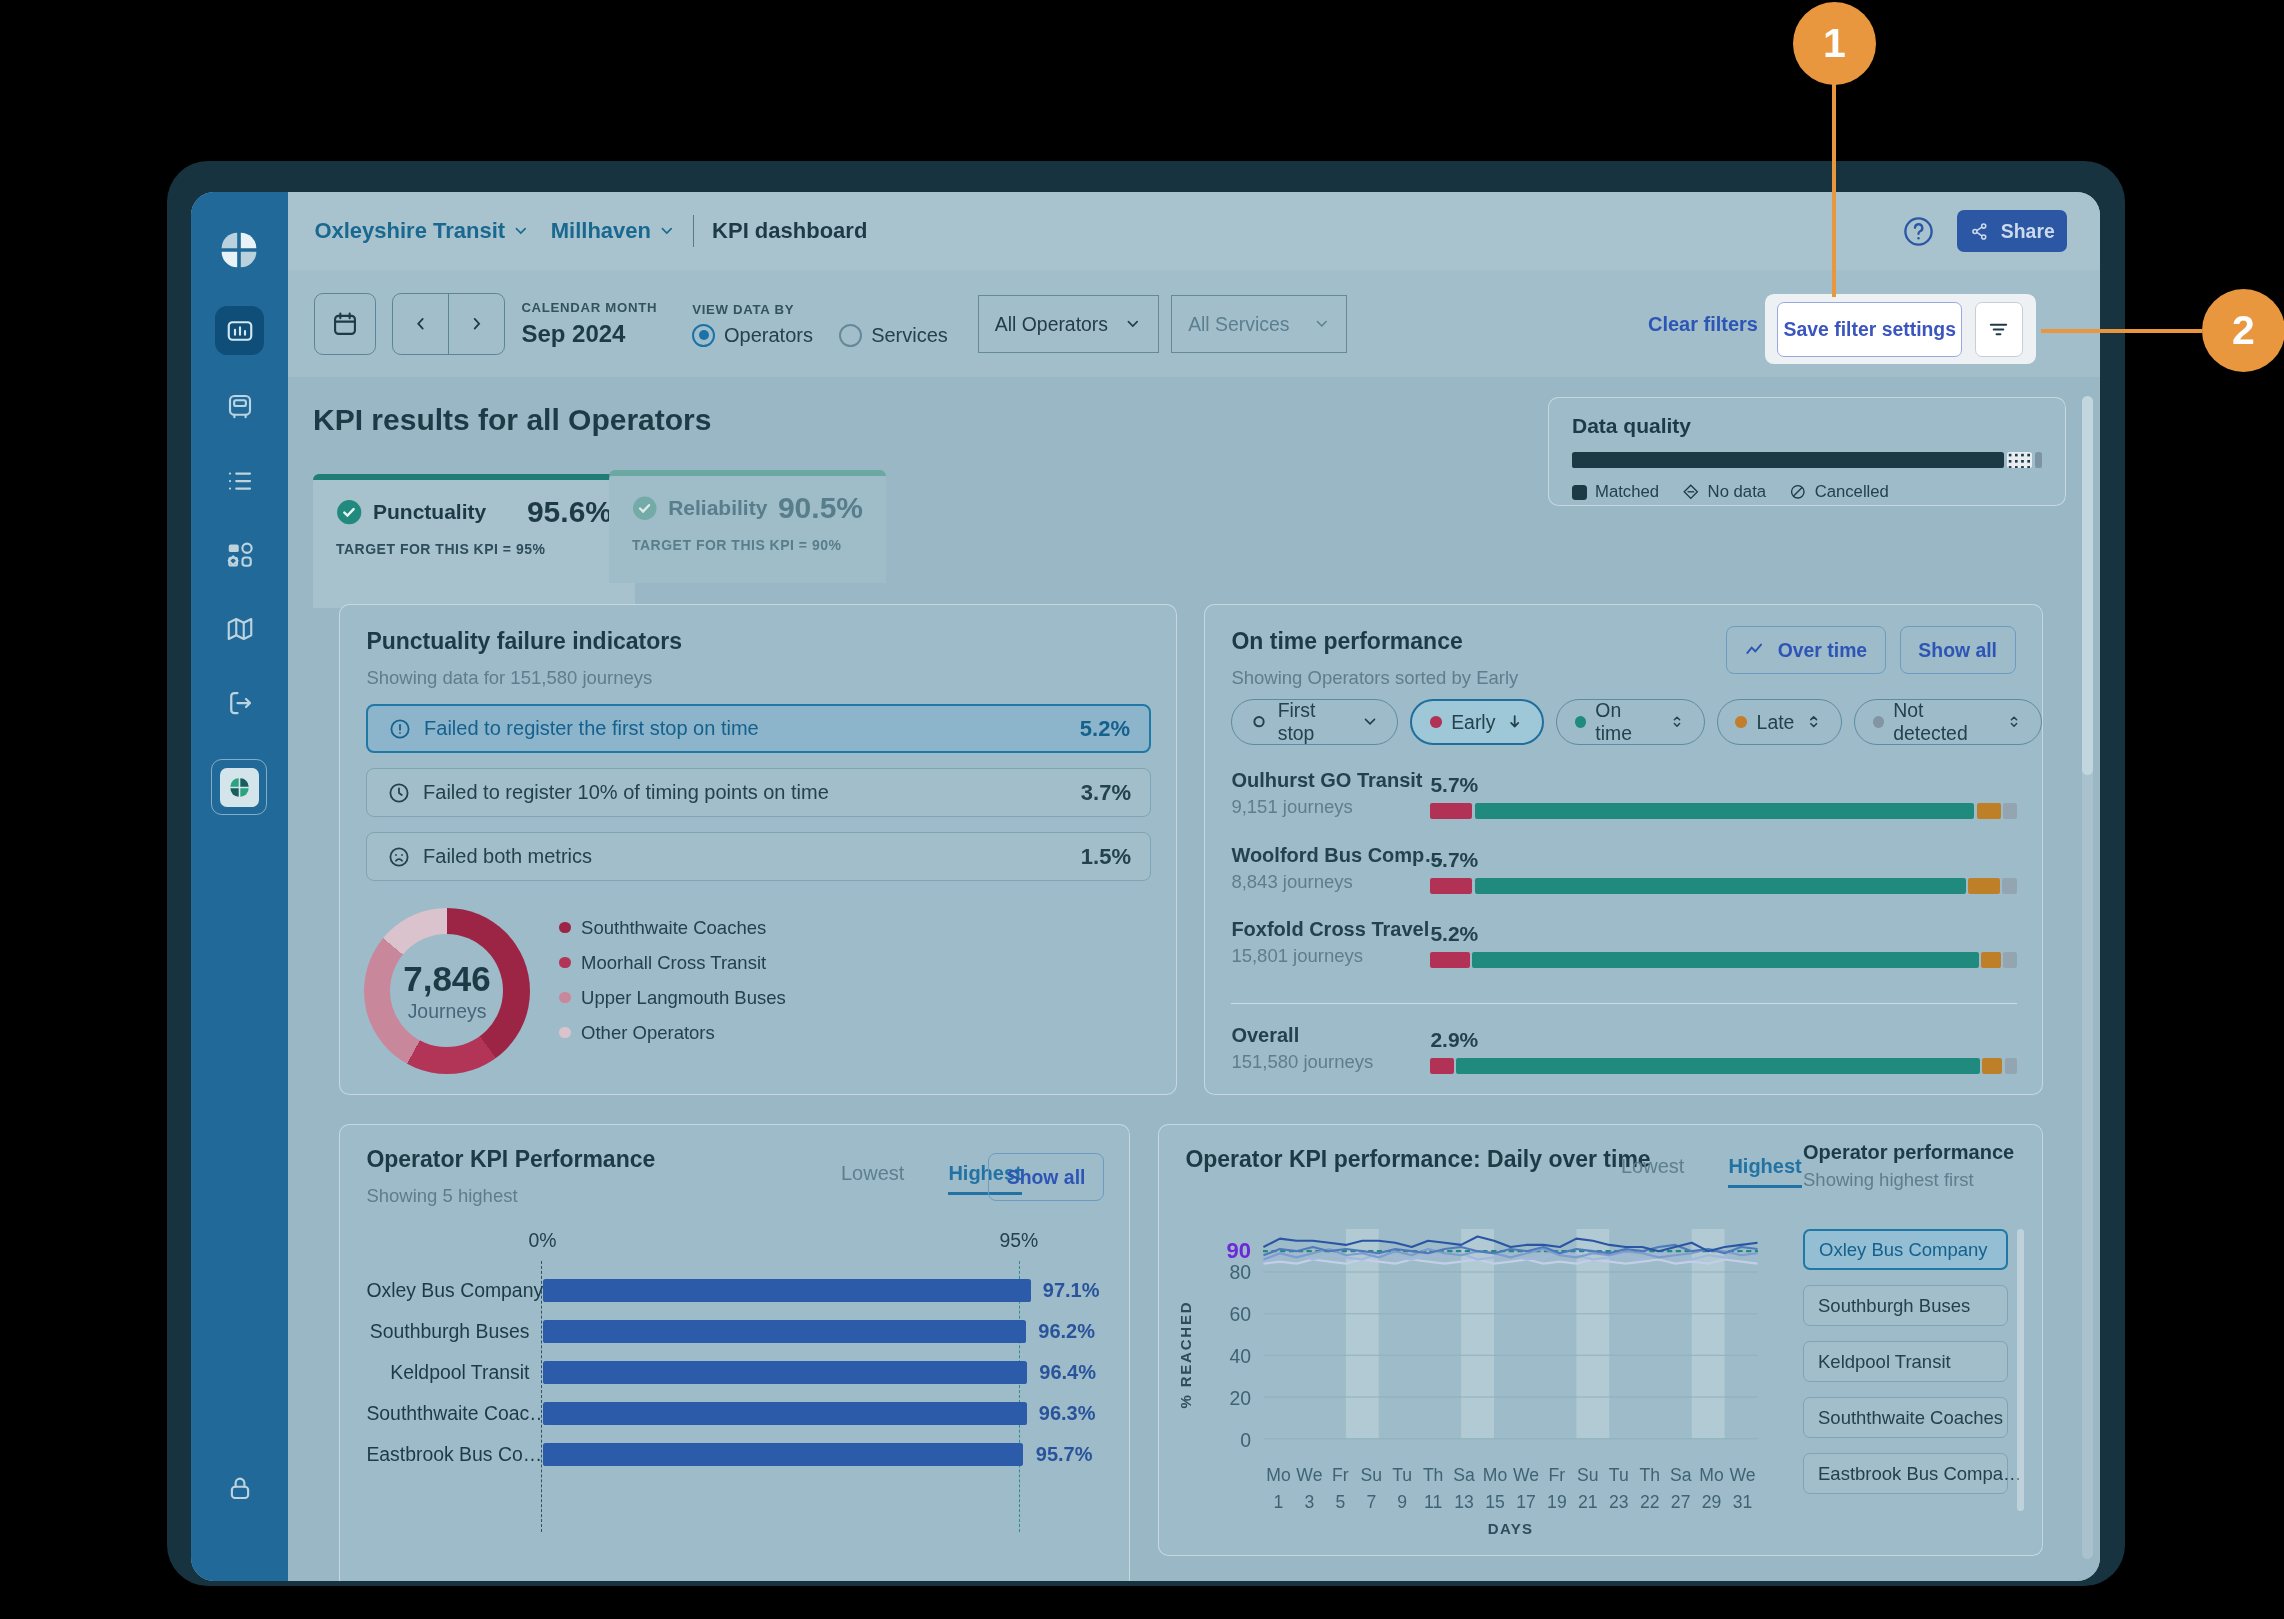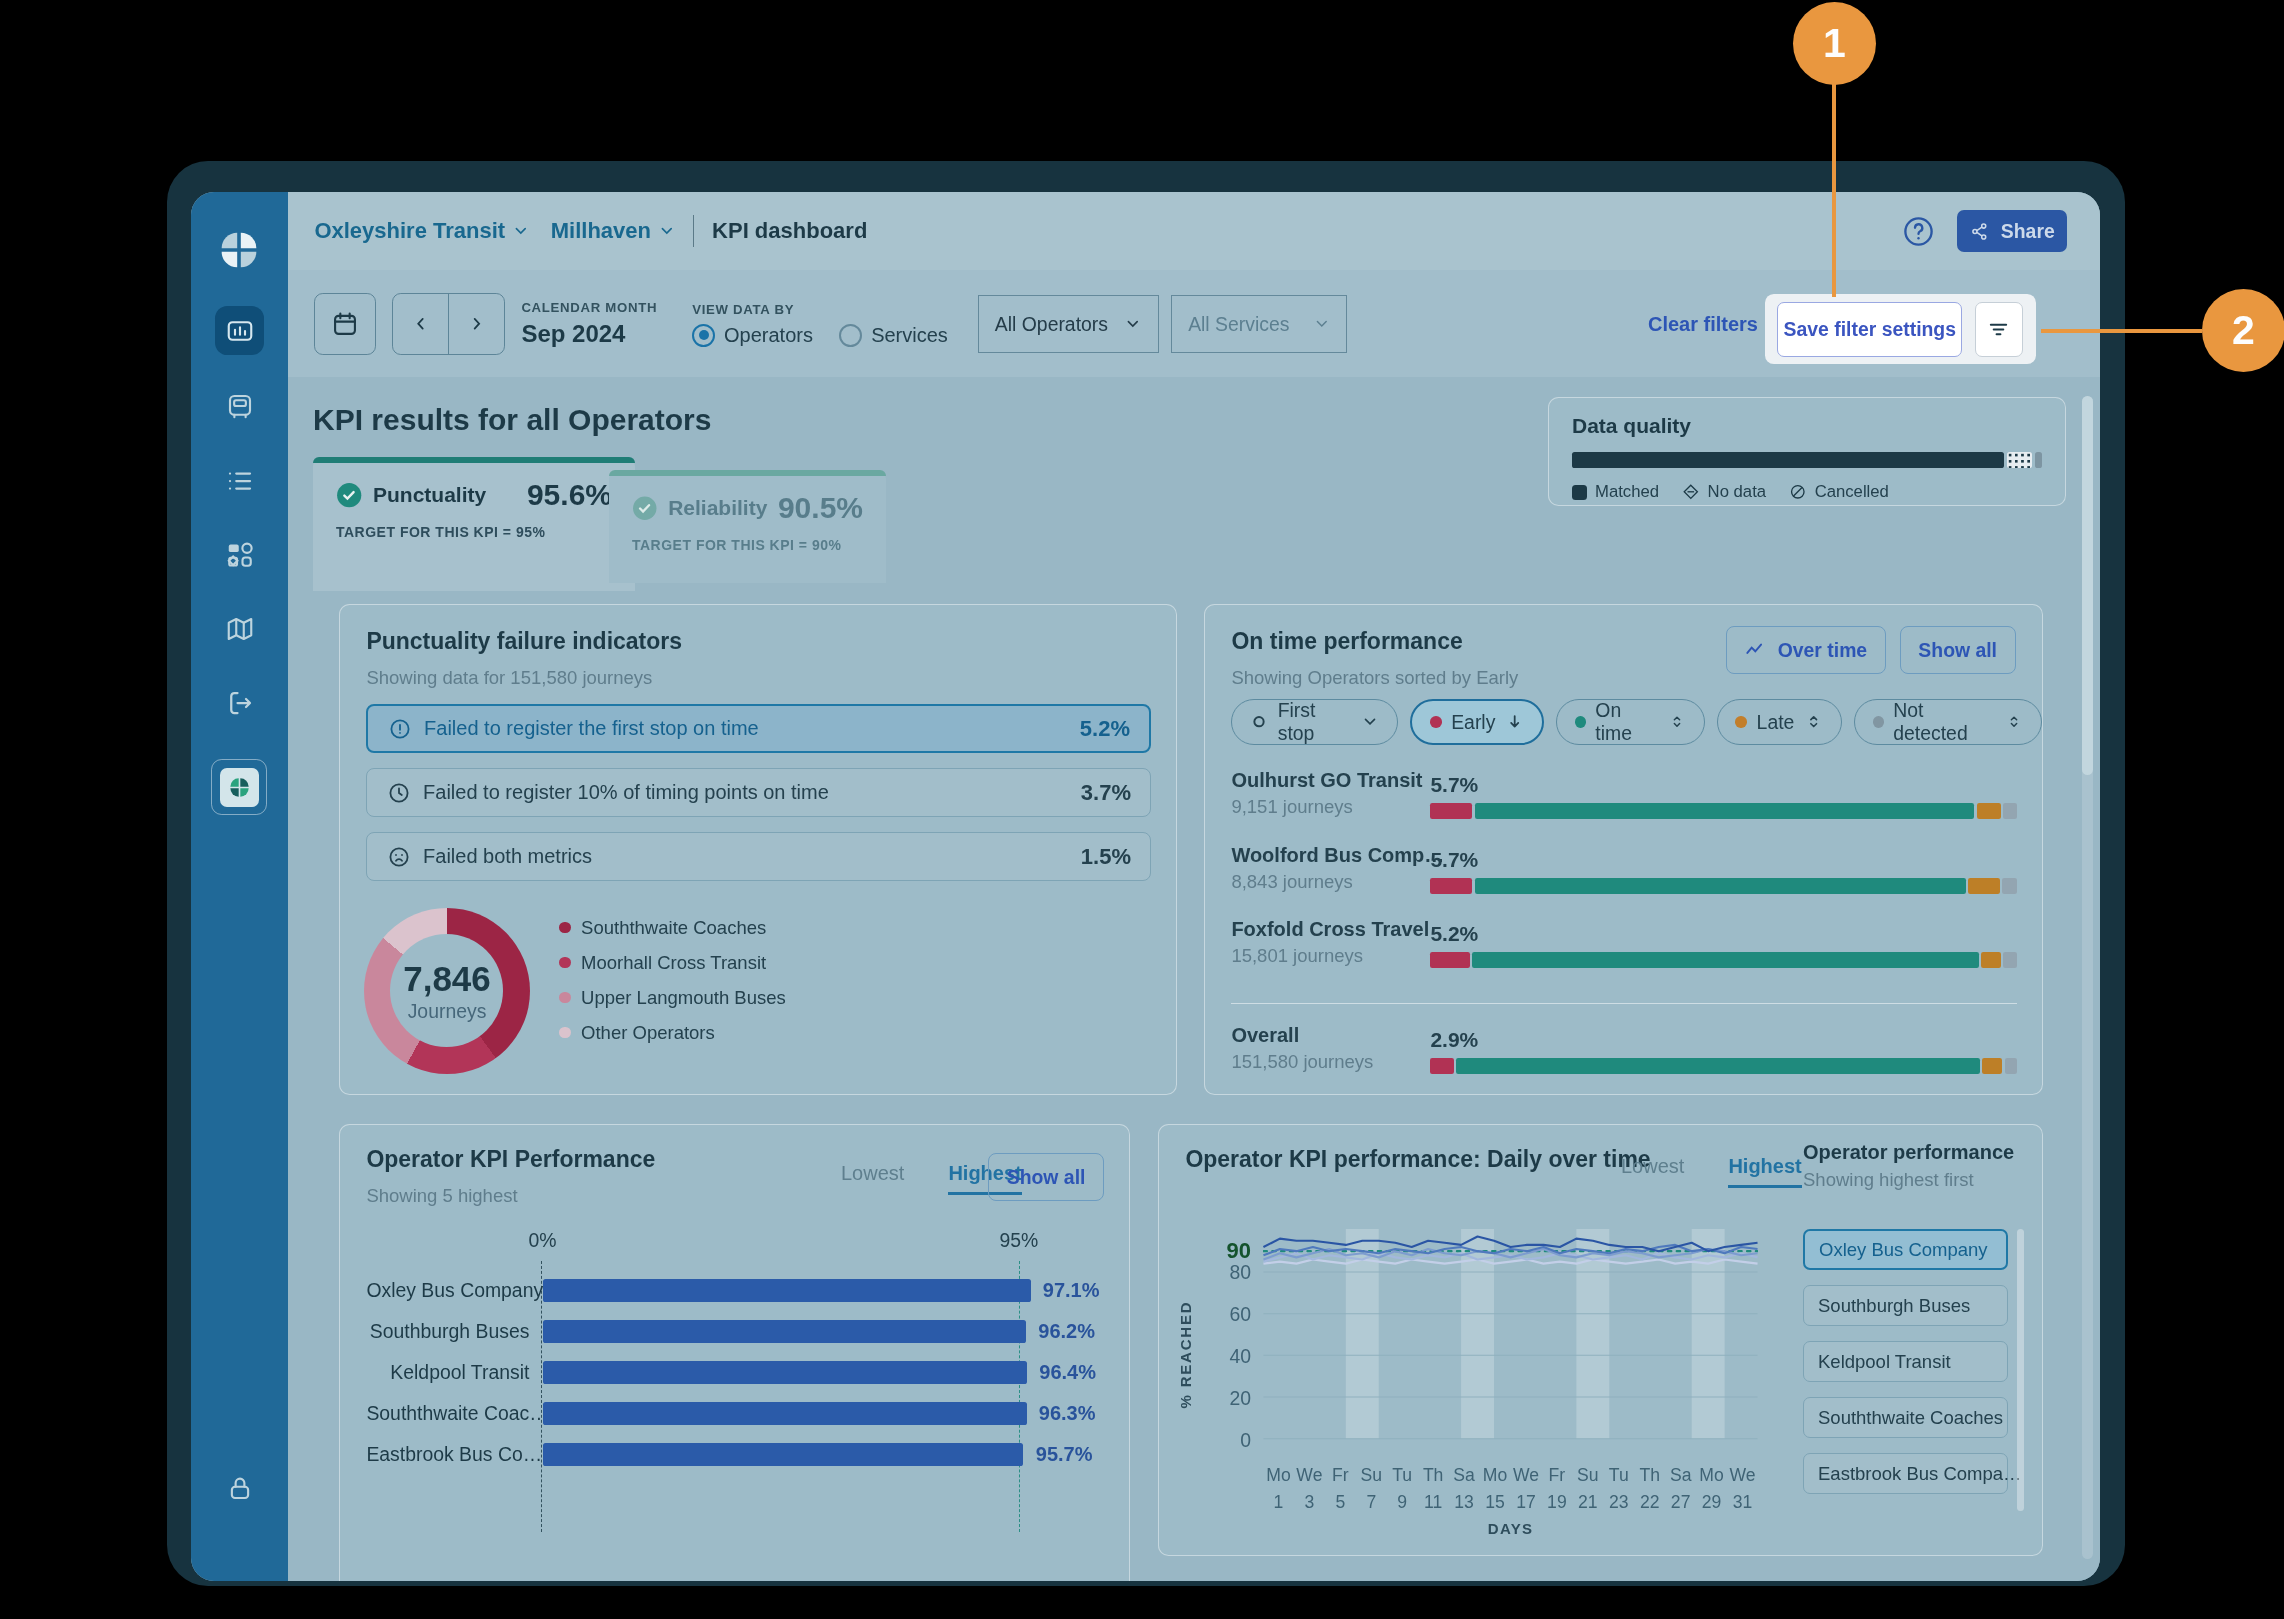--- a/index.html
+++ b/index.html
@@ -58,21 +58,21 @@
   
   .content{position:absolute;left:97px;top:185px;width:1812px;height:1204px;background:#99b7c5;}
   .h1{position:absolute;left:25px;top:26.4px;font-size:30px;font-weight:600;color:#1d3a47;}
 
   .tab{position:absolute;border-radius:8.8px 8.8px 0 0;padding:21px 23px 0 23px;}
   .tab-top{position:absolute;left:0;top:0;width:100%;height:6.2px;border-radius:7px 7px 0 0;}
   .tab-row{display:flex;align-items:center;gap:10.6px;}
   .tab-label{font-size:21px;font-weight:600;}
   .tab-val{margin-left:auto;font-size:30px;font-weight:700;}
   .tab-target{margin-top:12.3px;font-size:14px;font-weight:700;letter-spacing:0.5px;}
-  .tab.active{left:25px;top:80px;width:322px;height:134px;background:#a7c1cd;}
+  .tab.active{left:25px;top:97px;width:322px;height:134px;background:#a7c1cd;}
   .tab.active .tab-top{background:#1f7d76;}
   .tab.active .tab-label,.tab.active .tab-val{color:#1d3a47;}
   .tab.active .tab-target{color:#2e4d5c;}
   .tab.inactive{left:321px;top:93px;width:277px;height:113px;background:#9fbcc9;}
   .tab.inactive .tab-top{background:#6aa8a1;}
   .tab.inactive .tab-label,.tab.inactive .tab-val{color:#587d8b;}
   .tab.inactive .tab-target{color:#587d8b;}
   .chk{width:26.4px;height:26.4px;}
 
   .card{position:absolute;background:#9dbbc8;border:1.3px solid rgba(255,255,255,.42);border-radius:10.6px;}
@@ -136,21 +136,21 @@
   .kpi-lab{width:163px;text-align:right;font-size:19.4px;color:#1d3a47;white-space:nowrap;}
   .kpi-track{margin-left:13.2px;flex:1;display:flex;align-items:center;}
   .kpi-bar{height:23px;background:#2b5ba9;border-radius:2.6px;}
   .kpi-val{margin-left:12.3px;font-size:20px;font-weight:700;color:#29539b;}
 
   
   .panel-h{position:absolute;left:644px;top:16px;}
   .ylab{position:absolute;left:14px;top:132px;width:26.4px;height:194px;display:flex;align-items:center;justify-content:center;}
   .ylab span{transform:rotate(-90deg);white-space:nowrap;font-size:15px;font-weight:700;letter-spacing:1.8px;color:#2e4d5c;}
   .ytick{position:absolute;right:0;font-size:19.4px;color:#3f6375;}
-  .ytick.big{font-size:22px;font-weight:700;color:#14532d;}
+  .ytick.big{font-size:22px;font-weight:700;color:#6d28d9;}
   .xrow{position:absolute;left:104px;width:495px;display:flex;justify-content:space-between;}
   .xrow span{width:32px;text-align:center;font-size:17.6px;color:#3f6375;}
   .days-lab{position:absolute;left:104px;top:395px;width:495px;text-align:center;font-size:15px;font-weight:700;letter-spacing:1.3px;color:#2e4d5c;}
   .op-item{width:205px;height:41px;border:1.3px solid #7ea4b5;border-radius:7px;display:flex;align-items:center;padding:0 14px;font-size:18.5px;color:#24414e;margin-bottom:15px;background:rgba(255,255,255,.05);white-space:nowrap;}
   .op-item.sel{border:2.2px solid #1f78a6;color:#15618e;background:#93bed3;}
   .op-scroll{position:absolute;left:858px;top:104px;width:7px;height:282px;background:rgba(255,255,255,.35);border-radius:3.5px;}
 
   .win-scroll{position:absolute;right:7px;top:204px;width:11.5px;height:1163px;background:rgba(255,255,255,.16);border-radius:6.2px;}
   .win-thumb{position:absolute;right:7px;top:204px;width:11.5px;height:379px;background:#c2d6de;border-radius:6.2px;}
 

